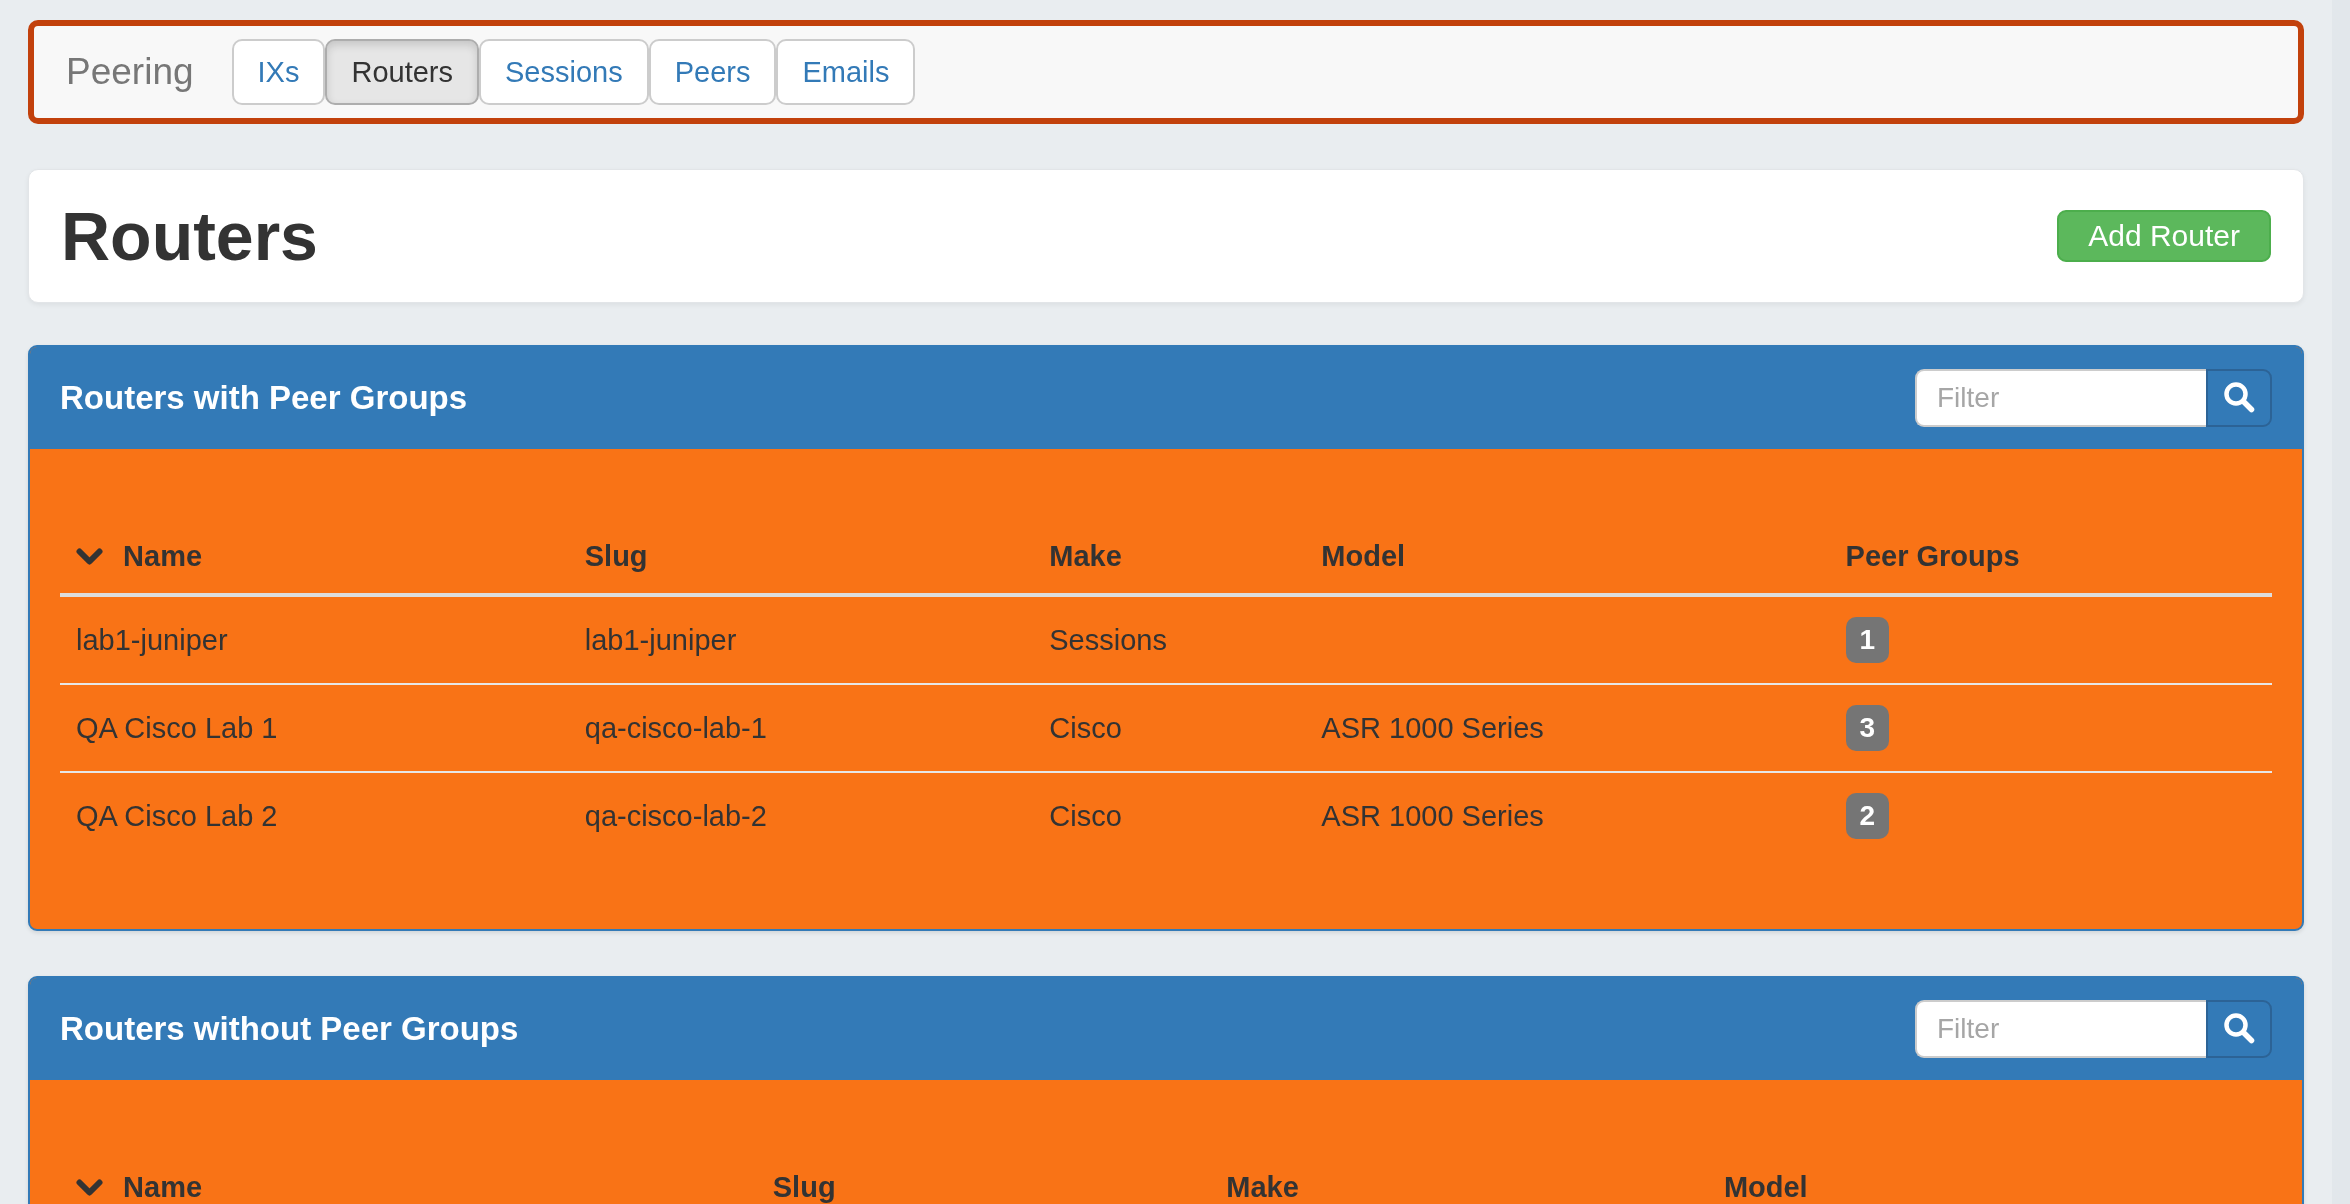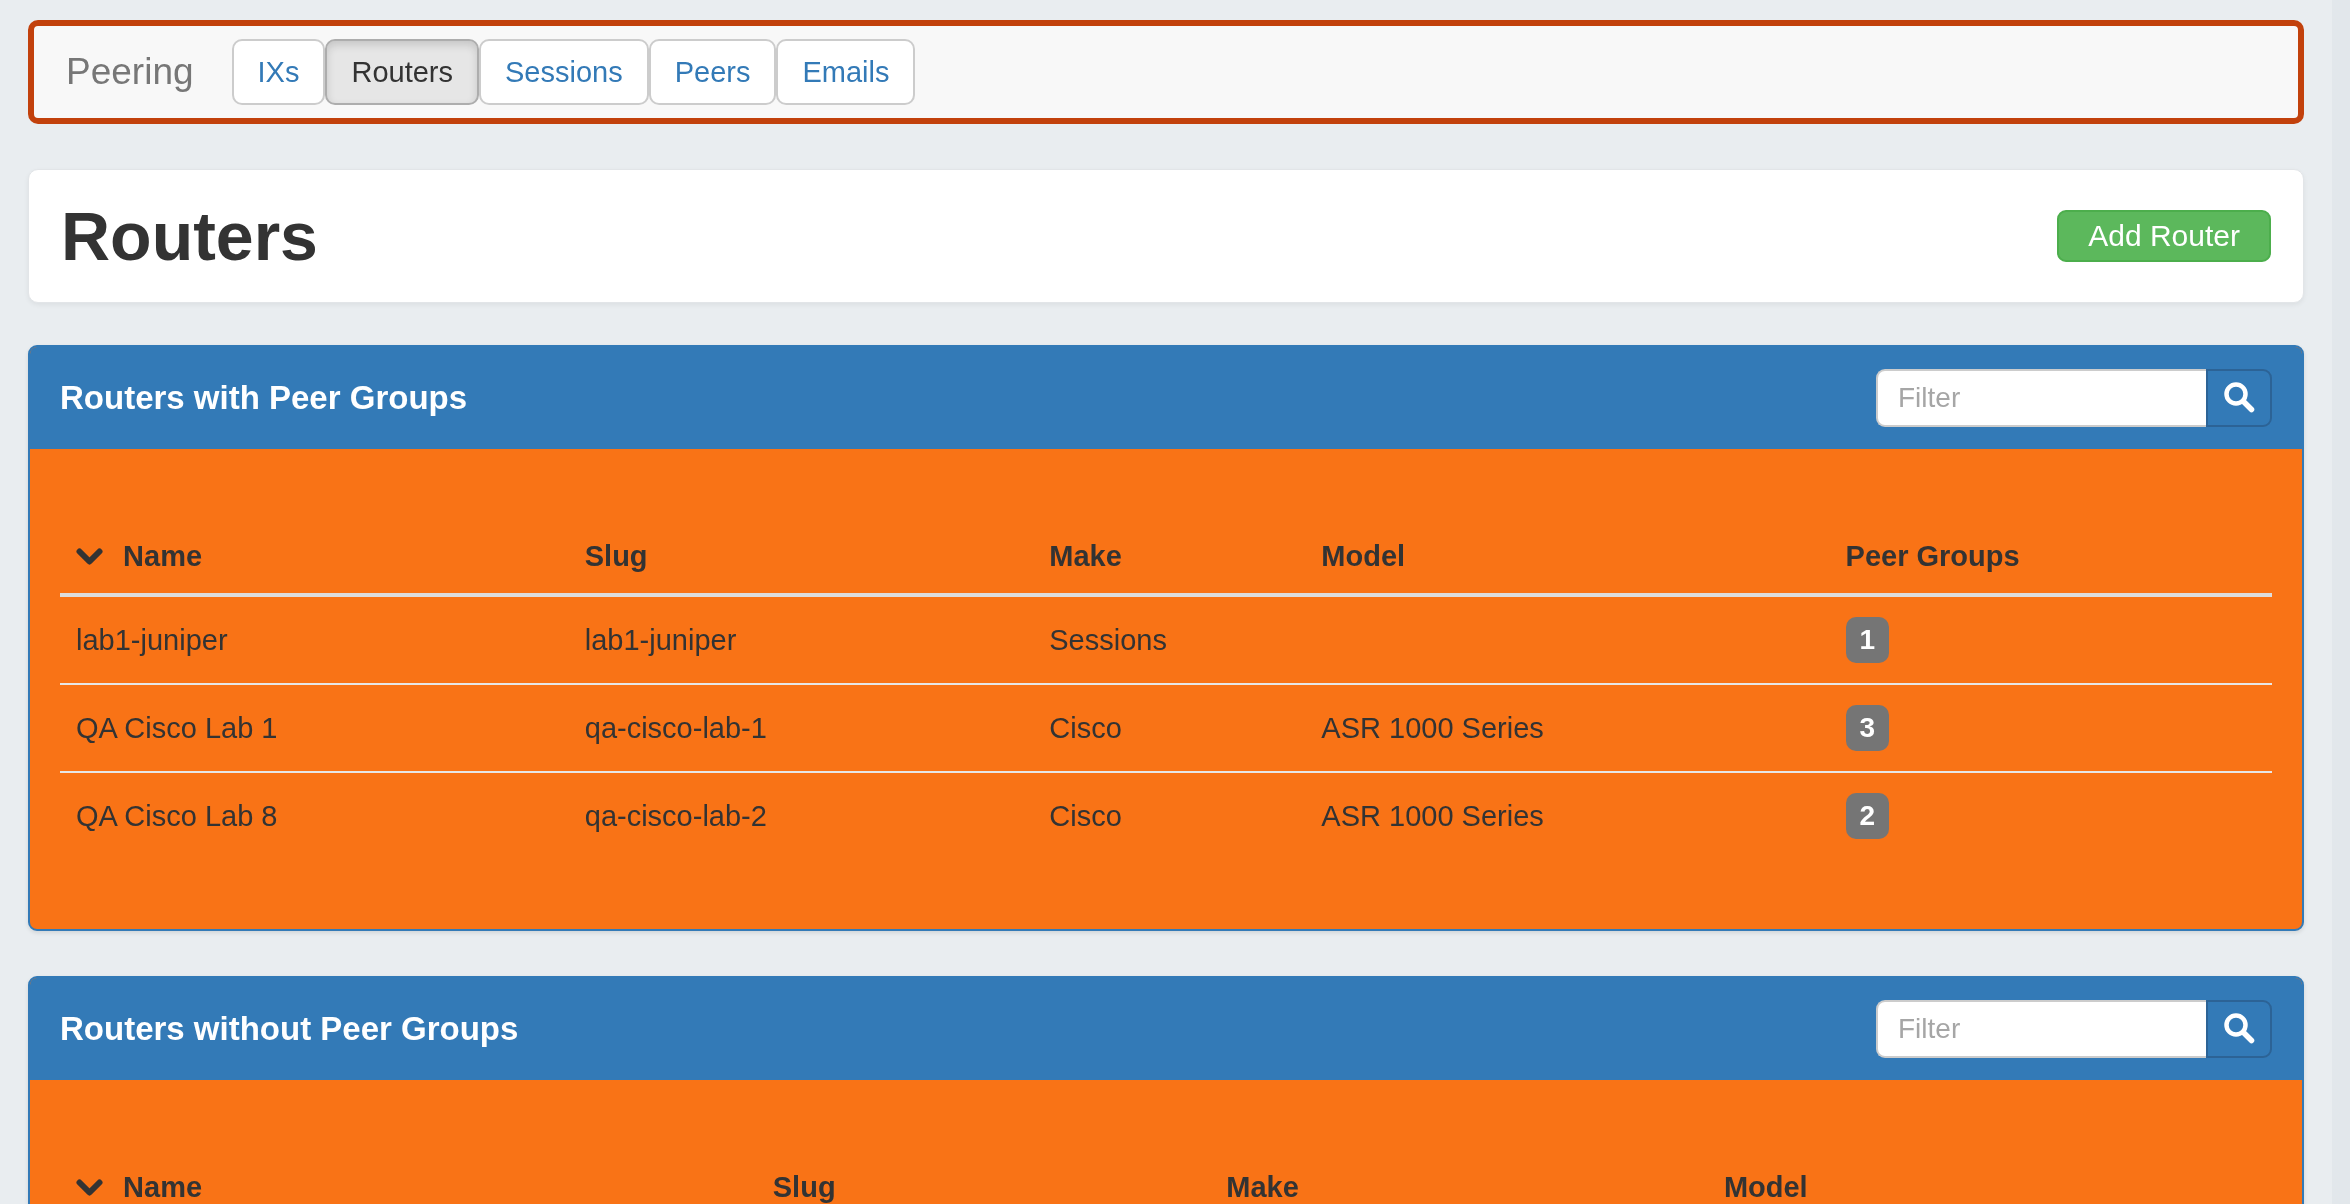--- a/index.html
+++ b/index.html
@@ -61,21 +61,21 @@
     margin-bottom:45px;overflow:hidden;box-shadow:0 2px 4px rgba(0,0,0,.10);
   }
   .panel-heading{
     background:var(--primary);height:102px;
     display:flex;align-items:center;justify-content:space-between;
     padding:0 30px;
   }
   .panel-title{color:#fff;font-size:33px;font-weight:bold;margin:0;}
   .filter-group{display:flex;align-items:center;}
   .filter-input{
-    width:330px;height:58px;border:2px solid #ccc;border-right:none;
+    width:291px;height:58px;border:2px solid #ccc;border-right:none;
     border-radius:9px 0 0 9px;padding:0 20px;font-size:28px;color:#555;
     font-family:inherit;outline:none;
   }
   .filter-input::placeholder{color:#a6a6a6;}
   .filter-btn{
     width:66px;height:58px;background:var(--primary);
     border:2px solid var(--primary-border);border-radius:0 9px 9px 0;
     display:flex;align-items:center;justify-content:center;cursor:pointer;padding:0;
   }
 
@@ -174,21 +174,21 @@
               <td><span class="badge-label">1</span></td>
             </tr>
             <tr>
               <td>QA Cisco Lab 1</td>
               <td>qa-cisco-lab-1</td>
               <td>Cisco</td>
               <td>ASR 1000 Series</td>
               <td><span class="badge-label">3</span></td>
             </tr>
             <tr>
-              <td>QA Cisco Lab 8</td>
+              <td>QA Cisco Lab 2</td>
               <td>qa-cisco-lab-2</td>
               <td>Cisco</td>
               <td>ASR 1000 Series</td>
               <td><span class="badge-label">2</span></td>
             </tr>
           </tbody>
       </table>
     </div>
   </section>
 

